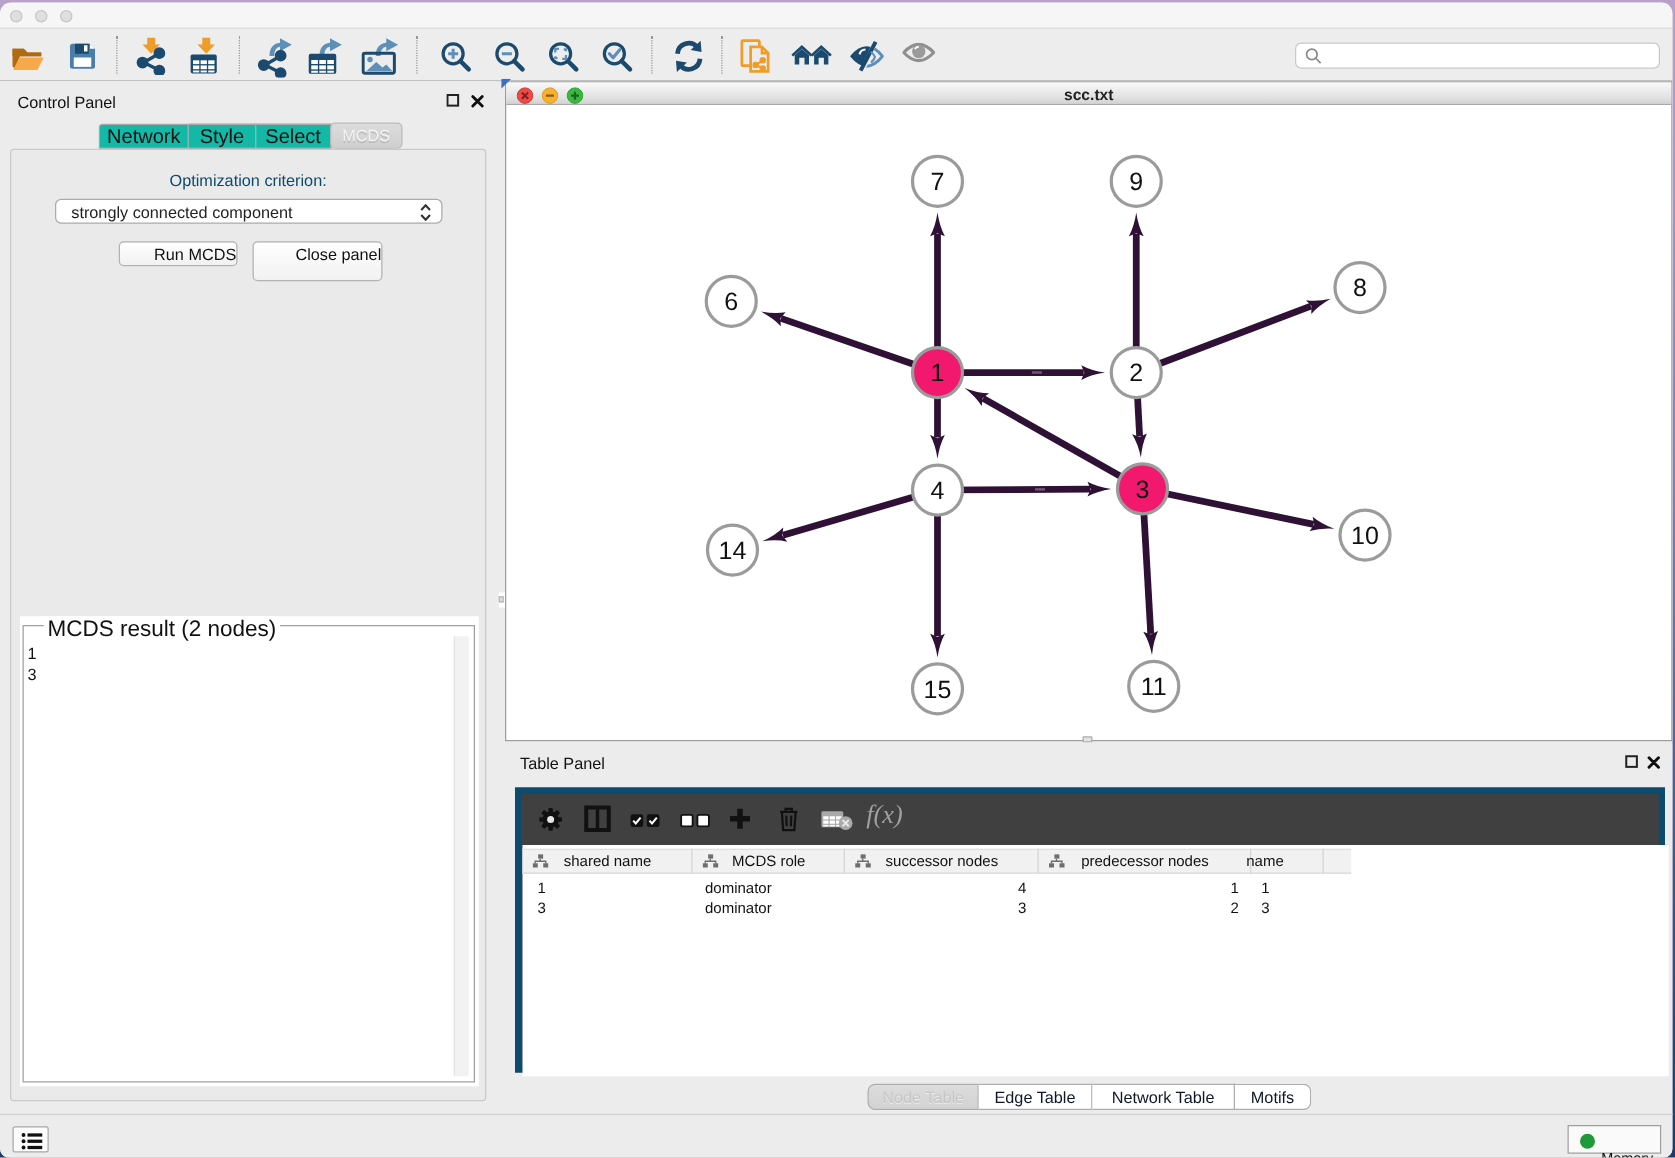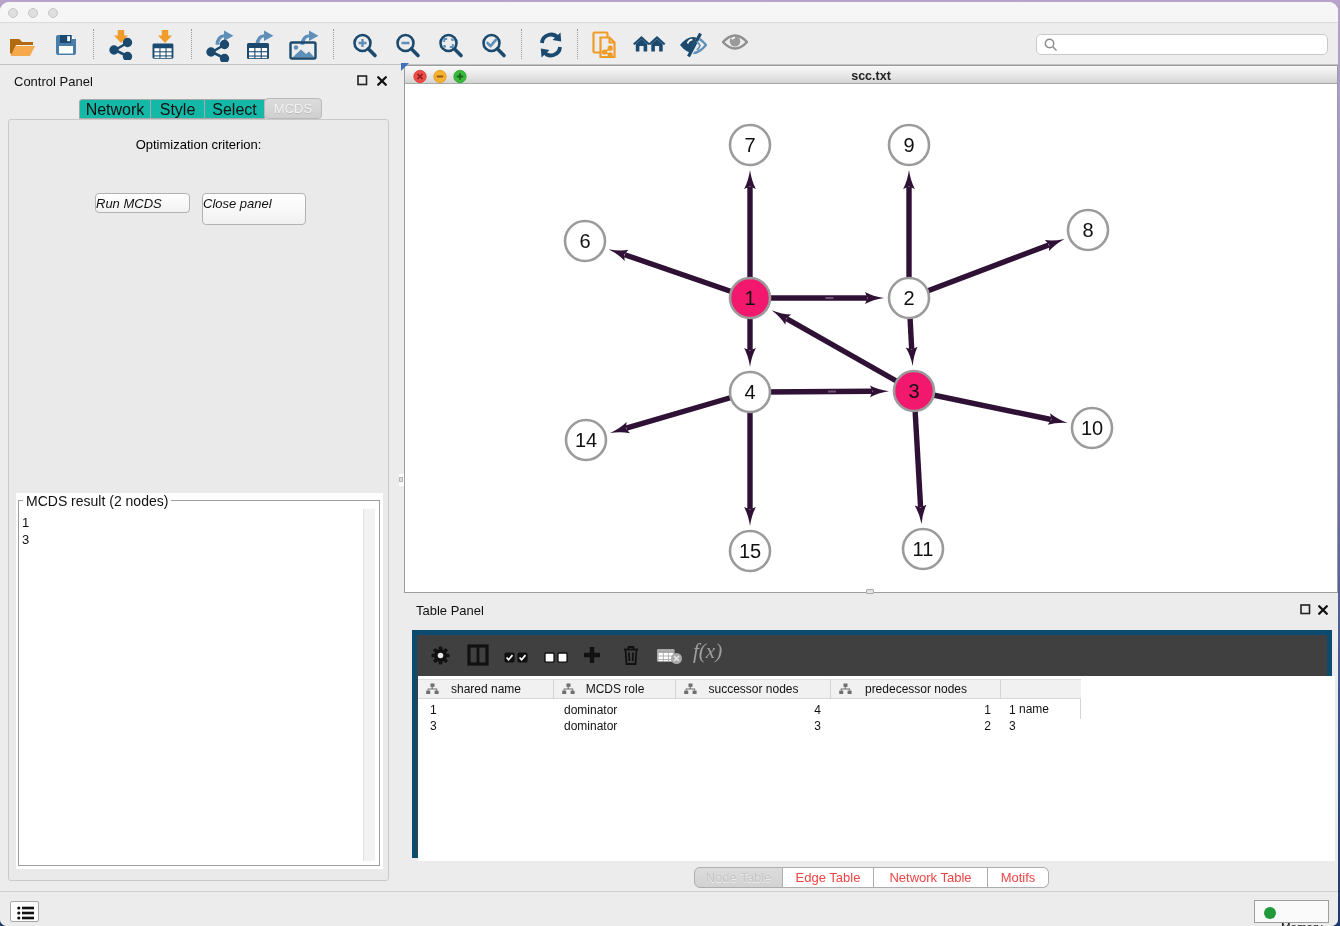--- a/index.html
+++ b/index.html
@@ -8,26 +8,26 @@
 .titlebar{position:absolute;left:0;top:0;width:1338px;height:21px;background:#f6f6f6;border-bottom:1px solid #dadada;}
 .tl{position:absolute;top:6px;width:10px;height:10px;border-radius:50%;background:#dfdfdf;border:1px solid #c7c7c7;}
 .title{position:absolute;top:5px;left:0;width:1338px;text-align:center;font-size:13px;color:#b4b4b4;}
 .toolbar{position:absolute;left:0;top:22px;width:1338px;height:41px;background:#ededed;border-bottom:1px solid #c2c2c2;}
 .sep{position:absolute;top:5px;height:30px;width:0;border-left:1px dotted #999;}
 .srch{position:absolute;left:1036px;top:32px;width:292px;height:21px;background:#fff;border:1px solid #c9c9c9;border-radius:5px;}
 .cp{position:absolute;left:0;top:63px;width:397px;height:827px;background:#ececec;}
 .ptitle{font-size:13px;color:#111;}
 .tab{position:absolute;top:0;height:20px;background:#14b8a6;border:1px solid #a9a9a9;color:#111;text-align:center;line-height:19px;}
 .seltab{background:linear-gradient(#dcdcdc,#cfcfcf);color:#f3f3f3;text-shadow:0 1px 0 #bbb;border:1px solid #b9b9b9;border-radius:4px;}
-.btn{position:absolute;background:linear-gradient(#ffffff,#f1f1f1);border:1px solid #b3b3b3;border-radius:4px;font-size:13px;color:#111;text-align:left;font-style:italic;}
+.btn{position:absolute;background:linear-gradient(#ffffff,#f1f1f1);border:1px solid #b3b3b3;border-radius:4px;font-size:13px;color:#111;text-align:right;}
 .netwin{position:absolute;left:404px;top:63px;width:934px;height:528px;border:1px solid #9d9d9d;background:#fff;}
 .nettb{position:absolute;left:0;top:0;width:932px;height:18px;background:linear-gradient(#f9f9f9,#e2e2e2 70%,#d2d2d2);border-bottom:1px solid #a9a9a9;}
 .tpanel{position:absolute;left:404px;top:592px;width:934px;height:298px;background:#ececec;}
 .innerp{position:absolute;left:8px;top:36px;width:920px;height:228px;border:5px solid #0c4a6e;background:#404040;}
-.btab{position:absolute;top:0;height:21px;background:#fff;border:1px solid #adadad;color:#ef4444;text-align:center;line-height:20px;font-size:13px;}
+.btab{position:absolute;top:0;height:21px;background:#fff;border:1px solid #adadad;color:#0f172a;text-align:center;line-height:20px;font-size:13px;}
 .statusbar{position:absolute;left:0;top:889px;width:1338px;height:36px;background:#ececec;border-top:1px solid #d0d0d0;}
 .hdrcell{position:absolute;top:0;height:20px;border-right:1px solid #d4d4d4;font-size:12px;color:#111;}
 .cell{position:absolute;font-size:12px;color:#111;}
 </style></head><body>
 <div class="win">
 
 <div class="titlebar">
       <div class="tl" style="left:8px;"></div>
       <div class="tl" style="left:28px;"></div>
       <div class="tl" style="left:48px;"></div>
@@ -211,26 +211,32 @@
         <rect x="1" y="1" width="8.5" height="8.5" fill="none" stroke="#222" stroke-width="1.6"></rect>
       </svg>
       <svg class="abs" style="left:376px;top:10px;" width="12" height="12">
         <path d="M2.2 2.2 L9.8 9.8 M9.8 2.2 L2.2 9.8" stroke="#111" stroke-width="2.3" stroke-linecap="round"></path>
       </svg>
       <div class="tab" style="left:79px;top:34px;width:72px;border-radius:3px 0 0 0;">Network</div>
       <div class="tab" style="left:151px;top:34px;width:54px;border-left:none;">Style</div>
       <div class="tab" style="left:205px;top:34px;width:60px;border-left:none;">Select</div>
       <div class="seltab abs" style="left:264px;top:33px;width:58px;height:21px;font-size:13px;text-align:center;line-height:20px;">MCDS</div>
       <div class="abs" style="left:8px;top:54px;width:381px;height:762px;background:#eaeaea;border:1px solid #c9c9c9;border-radius:3px;"></div>
-      <div class="abs" style="left:0px;top:72px;width:397px;text-align:center;font-size:13px;color:#000000;">Optimization criterion:</div>
+      <div class="abs" style="left:0px;top:72px;width:397px;text-align:center;font-size:13px;color:#0c4a6e;">Optimization criterion:</div>
+      <div class="abs" style="left:44px;top:94px;width:310px;height:20px;background:#fff;border:1px solid #ababab;border-radius:5px;">
+        <div style="position:absolute;left:12px;top:2px;font-size:13px;color:#222;">strongly connected component</div>
+        <svg style="position:absolute;right:7px;top:3px;" width="11" height="14" viewBox="0 0 11 14">
+          <path d="M2 5 L5.5 1.2 L9 5 M2 9 L5.5 12.8 L9 9" fill="none" stroke="#333" stroke-width="1.7"></path>
+        </svg>
+      </div>
       <div class="btn" style="left:95px;top:128px;width:95px;height:20px;line-height:19px;">Run MCDS</div>
       <div class="btn" style="left:202px;top:128px;width:104px;height:32px;line-height:19px;">Close panel</div>
       <div class="abs" style="left:16px;top:428px;width:367px;height:376px;background:#fff;"></div>
       <div class="abs" style="left:18px;top:435px;width:362px;height:366px;border:1px solid #9f9f9f;"></div>
-      <div class="abs" style="left:23px;top:428px;background:#fff;padding:0 3px;font-size:14px;color:#111;">MCDS result (2 nodes)</div>
+      <div class="abs" style="left:35px;top:428px;background:#fff;padding:0 3px;font-size:18px;color:#111;">MCDS result (2 nodes)</div>
       <div class="abs" style="left:22px;top:449px;font-size:13px;color:#111;line-height:17px;">1<br>3</div>
       <div class="abs" style="left:363px;top:444px;width:12px;height:352px;background:#f2f2f2;border-left:1px solid #e2e2e2;"></div>
     </div>
 <div class="netwin">
       <div class="nettb">
         <svg style="position:absolute;left:8px;top:3px;" width="60" height="15" viewBox="0 0 60 15">
           <circle cx="7" cy="7.5" r="6.2" fill="#ee4b47" stroke="#d23b38" stroke-width="0.8"></circle>
           <path d="M4.5 5 L9.5 10 M9.5 5 L4.5 10" stroke="#841f1d" stroke-width="1.6"></path>
           <circle cx="27" cy="7.5" r="6.2" fill="#f6b22e" stroke="#dd9b22" stroke-width="0.8"></circle>
           <line x1="23.8" y1="7.5" x2="30.2" y2="7.5" stroke="#90591b" stroke-width="1.8"></line>
@@ -415,21 +421,21 @@
             <span style="position:absolute;left:8px;top:4px;"><svg width="13" height="12" viewBox="0 0 13 12" style="">
                 <g fill="#6e6e6e">
                   <rect x="4.5" y="0.5" width="4" height="3.4"></rect>
                   <rect x="0.2" y="7.6" width="4" height="3.4"></rect>
                   <rect x="8.6" y="7.6" width="4" height="3.4"></rect>
                   <path d="M6.2 3.9 L6.2 6 M2.2 7.6 L2.2 6 L10.6 6 L10.6 7.6" stroke="#6e6e6e" stroke-width="1.1" fill="none"></path>
                 </g>
               </svg></span>
             <div style="position:absolute;left:0;top:3px;width:170px;text-align:center;">predecessor nodes</div>
           </div>
-          <div class="hdrcell" style="left:583px;top:3px;width:80px;margin-top:20px;">
+          <div class="hdrcell" style="left:561px;top:3px;width:80px;">
             <div style="position:absolute;left:0;top:3px;width:66px;text-align:center;">name</div>
           </div>
           <div class="cell" style="left:12px;top:27px;">1</div>
           <div class="cell" style="left:146px;top:27px;">dominator</div>
           <div class="cell" style="left:258px;top:27px;width:145px;text-align:right;">4</div>
           <div class="cell" style="left:413px;top:27px;width:160px;text-align:right;">1</div>
           <div class="cell" style="left:591px;top:27px;">1</div>
           <div class="cell" style="left:12px;top:43px;">3</div>
           <div class="cell" style="left:146px;top:43px;">dominator</div>
           <div class="cell" style="left:258px;top:43px;width:145px;text-align:right;">3</div>

